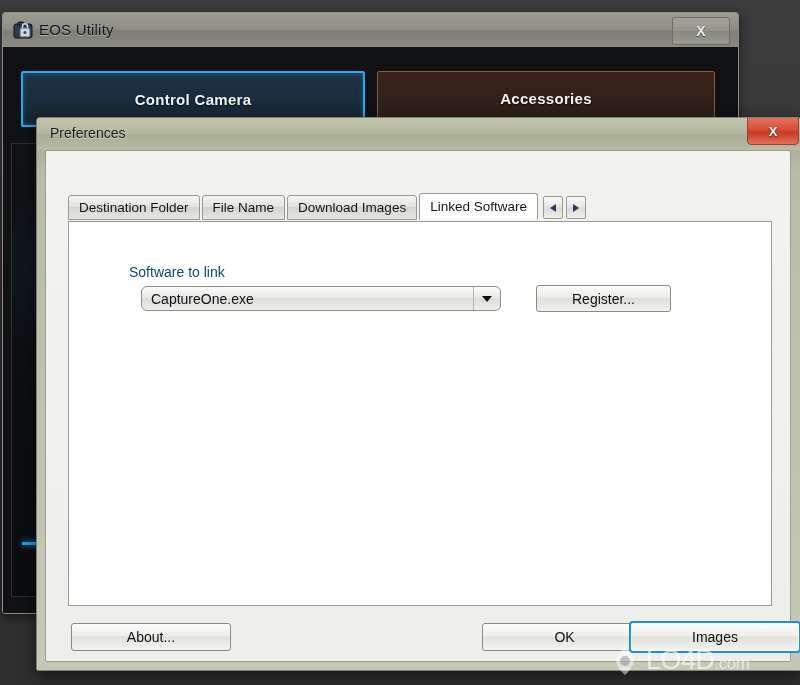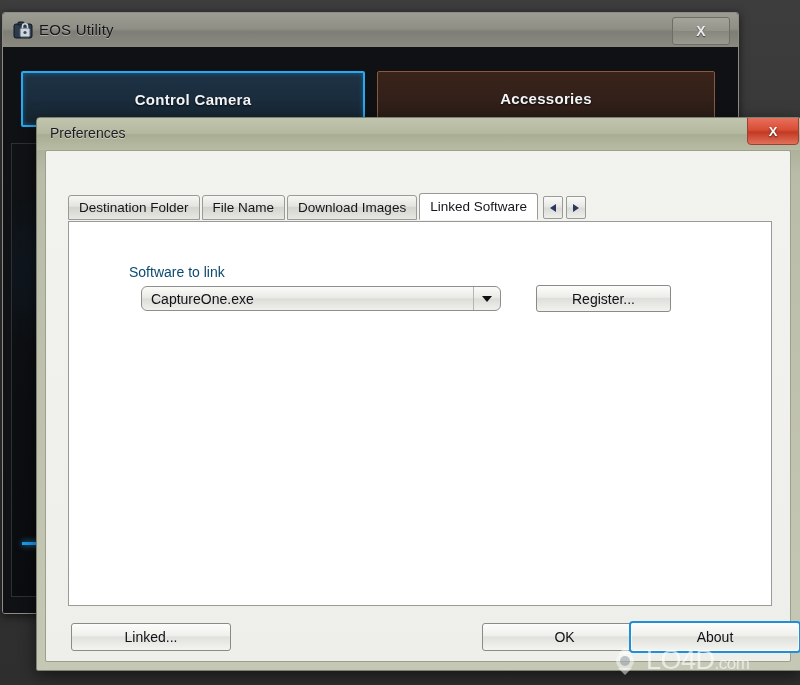--- a/index.html
+++ b/index.html
@@ -307,27 +307,27 @@
         </span>
       </div>
 
       <div id="register-btn">
         <span>Register...</span>
       </div>
 
     </div>
 
     <div class="dlg-btn" id="about-btn">
-      <span>Linked...</span>
+      <span>About...</span>
     </div>
     <div class="dlg-btn" id="ok-btn">
       <span>OK</span>
     </div>
     <div class="dlg-btn" id="cancel-btn">
-      <span>About</span>
+      <span>Images</span>
     </div>
 
   </div>
 </div>
 
 <div id="watermark">
   <span id="wm-mark">
     <svg width="34" height="32" viewBox="0 0 34 32">
       <circle cx="17" cy="16" r="9" fill="rgba(255,255,255,.45)"></circle>
       <path d="M17 2 L24 9 L10 9 Z" fill="rgba(255,255,255,.5)"></path>

